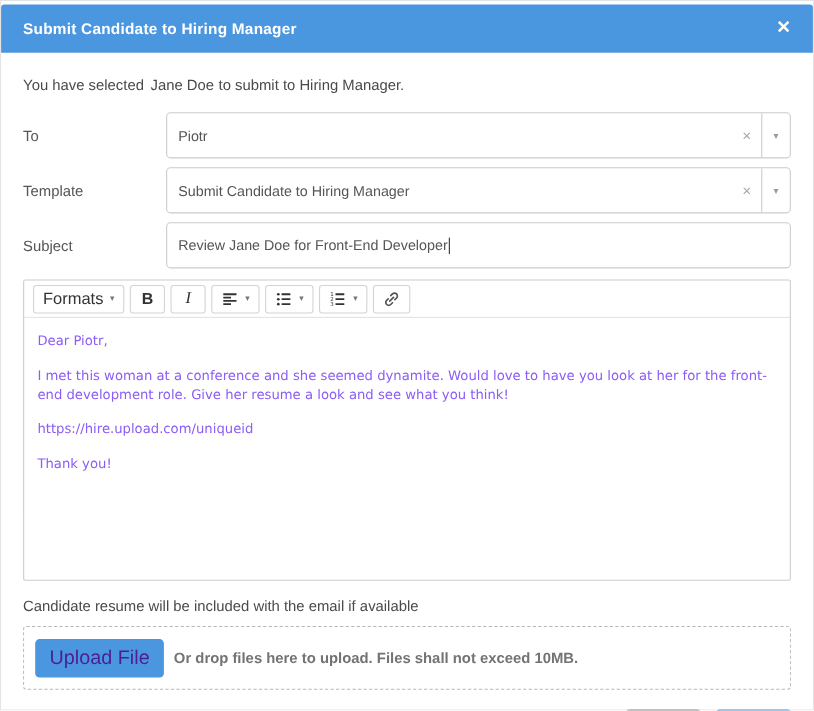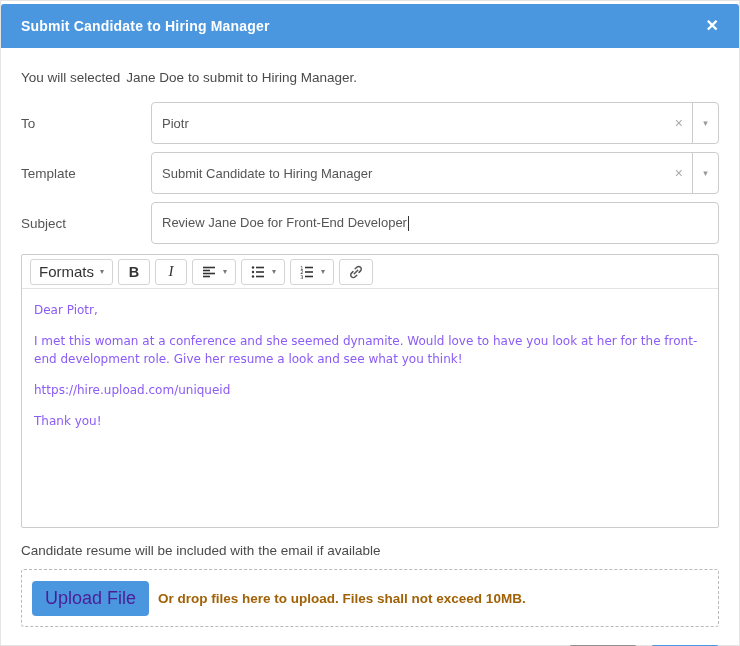--- a/index.html
+++ b/index.html
@@ -54,21 +54,21 @@
 
   
   .resume-note { margin-top:15px; font-size:13.5px; color:#4a4a4a; }
 
   
   .dropzone { margin-top:11px; border:1px dashed #b9b9b9; border-radius:3px;
     height:58px; display:flex; align-items:center; padding:0 10px; background:#fff; }
   .upload-btn { background:var(--accent); color:#4c1d95; font-weight:normal; font-size:18px;
     border:none; border-radius:4px; padding:7px 13px; cursor:pointer;
     font-family:"Liberation Sans", sans-serif; }
-  .drop-hint { margin-left:9px; font-size:13.5px; font-weight:bold; color:#a16207; }
+  .drop-hint { margin-left:9px; font-size:13.5px; font-weight:bold; color:#737373; }
 
   
   .footer { margin-top:18px; display:flex; justify-content:flex-end; gap:14px; padding:0 20px; }
   .btn { border:none; border-radius:3px; color:#fff; font-weight:bold; font-size:13px;
     padding:8px 0; width:68px; text-align:center; cursor:pointer;
     font-family:"Liberation Sans", sans-serif; }
   .btn-cancel { background:var(--cancel-gray); }
   .btn-submit { background:var(--accent); }
 </style>
 </head>
@@ -77,21 +77,21 @@
 <div class="modal">
 
   <div class="modal-header">
     <span class="modal-title">Submit Candidate to Hiring Manager</span>
     <span class="close-btn">✕</span>
   </div>
 
   <div class="content">
 
     <div class="intro">
-      <span>You will selected</span><span class="candidate">Jane Doe</span><span>to submit to Hiring Manager.</span>
+      <span>You have selected</span><span class="candidate">Jane Doe</span><span>to submit to Hiring Manager.</span>
     </div>
 
     <div class="form">
 
       <div class="row">
         <div class="row-label">To</div>
         <div class="combo">
           <span class="combo-value">Piotr</span>
           <span class="clear-x">×</span>
           <span class="combo-caret">▾</span>

